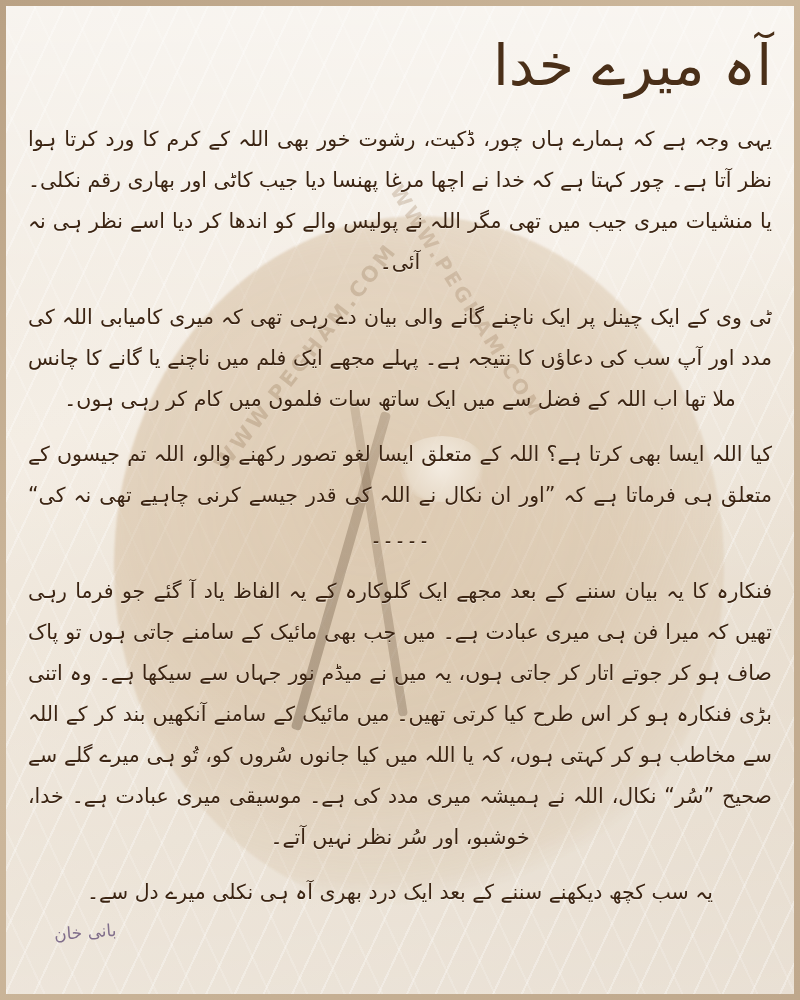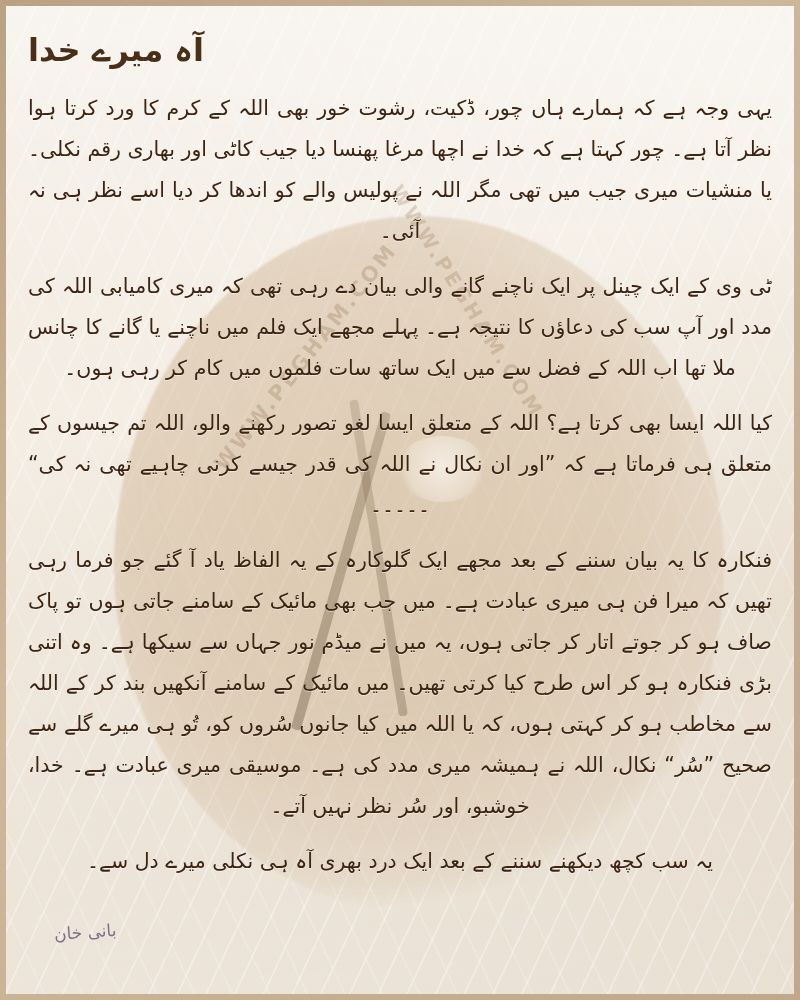--- a/index.html
+++ b/index.html
@@ -109,24 +109,24 @@
 
   .content {
     position: relative;
     z-index: 3;
     padding: 18px 22px 10px 22px;
     direction: rtl;
     text-align: right;
   }
 
   .title {
-    text-align: left;
-    font-size: 32px;
+    text-align: right;
+    font-size: 57px;
     line-height: 1.25;
-    font-weight: bold;
+    font-weight: normal;
     color: #4a2f18;
     font-family: "DejaVu Sans", sans-serif;
     text-shadow: 0 1px 0 rgba(255,255,255,0.6);
     margin: 6px 0 18px 0;
     letter-spacing: 1px;
   }
 
   p.para {
     font-size: 20.5px;
     line-height: 2.0;

